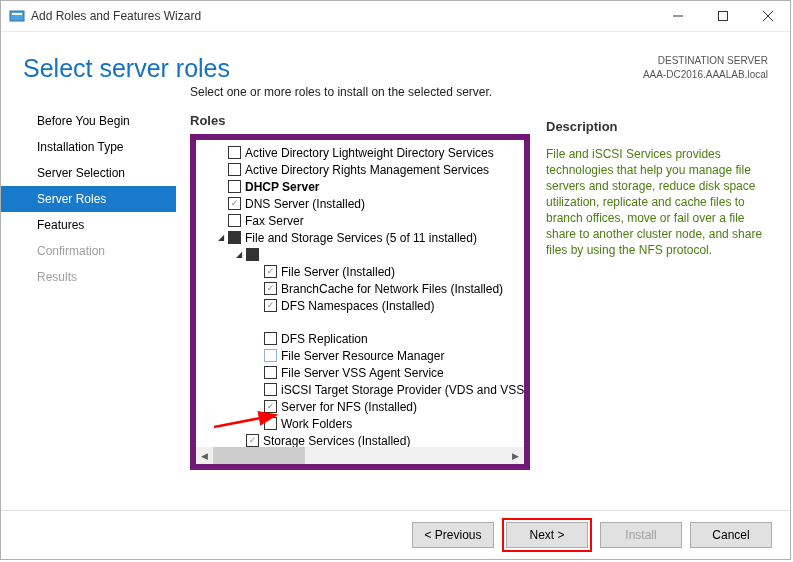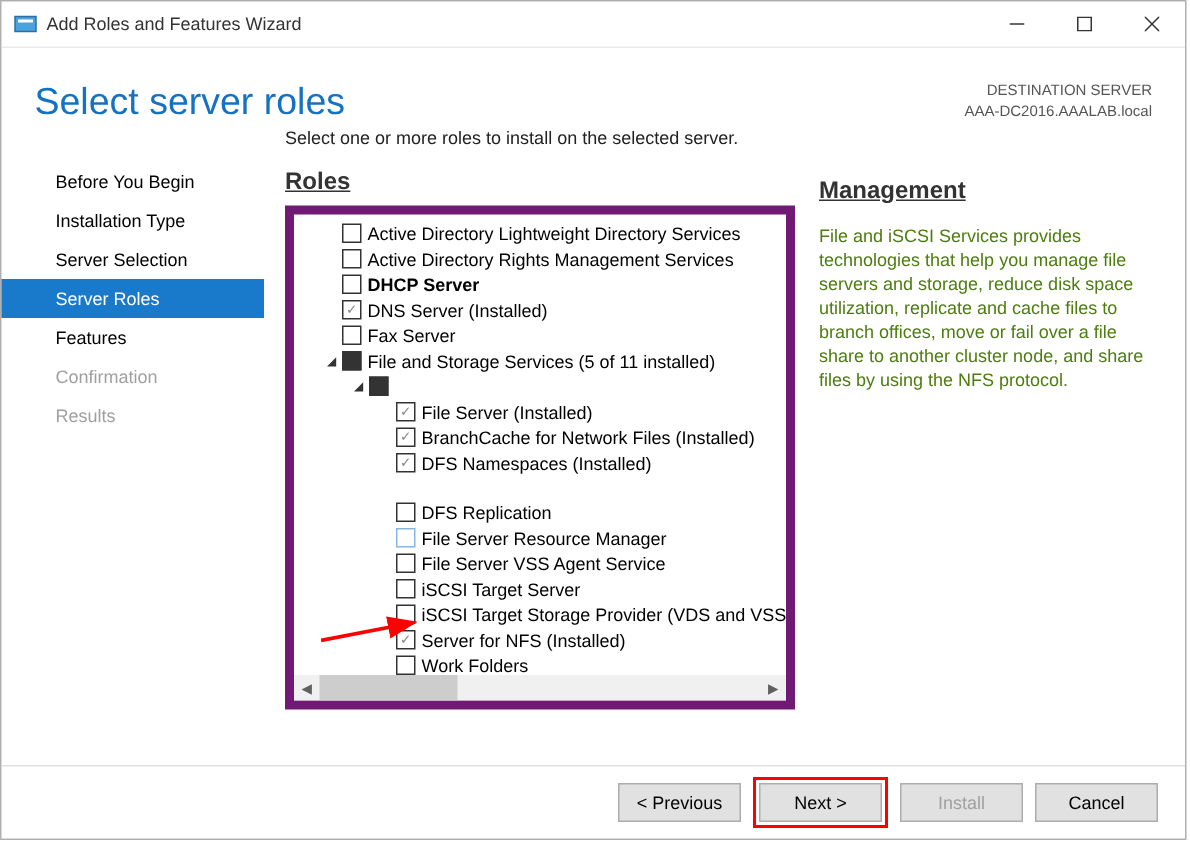--- a/index.html
+++ b/index.html
@@ -96,25 +96,24 @@
     width: 340px;
     display: flex;
     flex-direction: column;
     position: relative;
   }
   .intro {
     padding-bottom: 14px;
     color: #222;
   }
   .col-title {
-    font-size: 16px;
+    font-size: 13px;
     font-weight: bold;
     padding-bottom: 6px;
     color: #333;
-    text-decoration: underline;
   }
   .treebox {
     border: 6px solid #701a75;
     height: 324px;
     overflow: hidden;
     position: relative;
   }
   .tree-inner {
     padding: 4px 0;
     overflow: hidden;
@@ -344,25 +343,20 @@
                 <span class="lbl">File Server Resource Manager</span>
               </div>
               <div class="tr" style="padding-left: 56px;">
                 <span class="expander"></span>
                 <span class="cb"></span>
                 <span class="lbl">File Server VSS Agent Service</span>
               </div>
               <div class="tr" style="padding-left: 56px;">
                 <span class="expander"></span>
                 <span class="cb"></span>
-                <span class="lbl">iSCSI Target Server</span>
-              </div>
-              <div class="tr" style="padding-left: 56px;">
-                <span class="expander"></span>
-                <span class="cb"></span>
                 <span class="lbl">iSCSI Target Storage Provider (VDS and VSS</span>
               </div>
               <div class="tr" style="padding-left: 56px;">
                 <span class="expander"></span>
                 <span class="cb gray">
                   <span class="mark">✓</span>
                 </span>
                 <span class="lbl">Server for NFS (Installed)</span>
               </div>
               <div class="tr" style="padding-left: 56px;">
@@ -382,21 +376,21 @@
             <div class="arrow">◀</div>
             <div class="track">
                 <div class="thumb"></div>
               </div>
             <div class="arrow">▶</div>
           </div>
         </div>
       </div>
 
       <div class="desc-col">
-        <div class="col-title">Management</div>
+        <div class="col-title">Description</div>
         <div class="desc-text">File and iSCSI Services provides technologies that help you manage file servers and storage, reduce disk space utilization, replicate and cache files to branch offices, move or fail over a file share to another cluster node, and share files by using the NFS protocol.</div>
       </div>
     </div>
   </div>
 
   <svg class="red-arrow" width="70" height="24">
     <defs>
       <marker id="ah" markerWidth="8" markerHeight="8" refX="7" refY="3" orient="auto">
         <path d="M0,0 L8,3 L0,6 Z" fill="#ff0000"></path>
       </marker>

